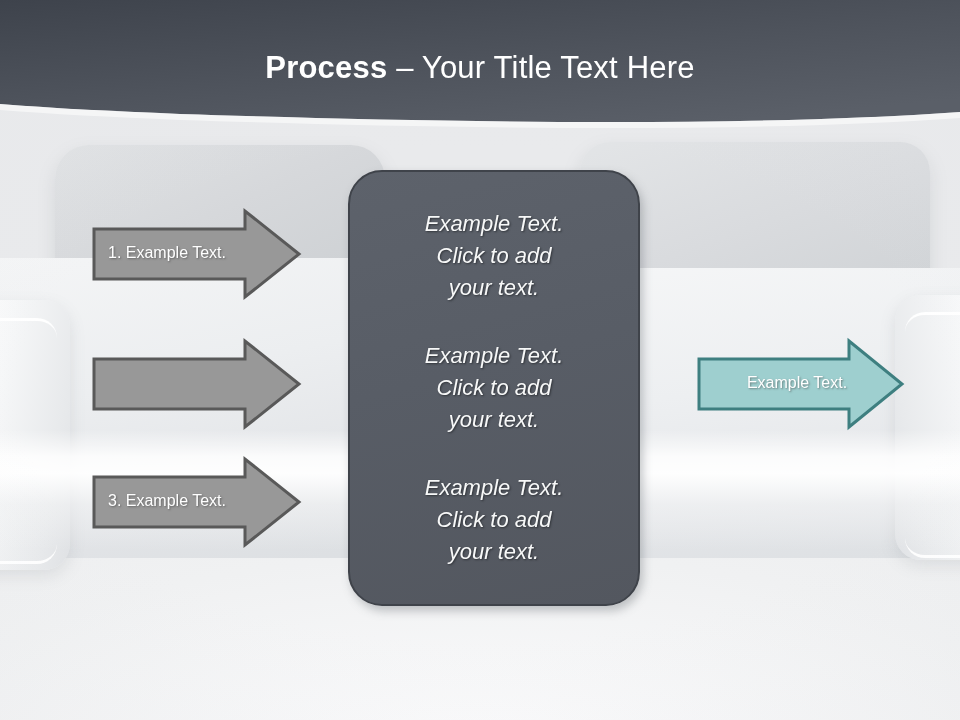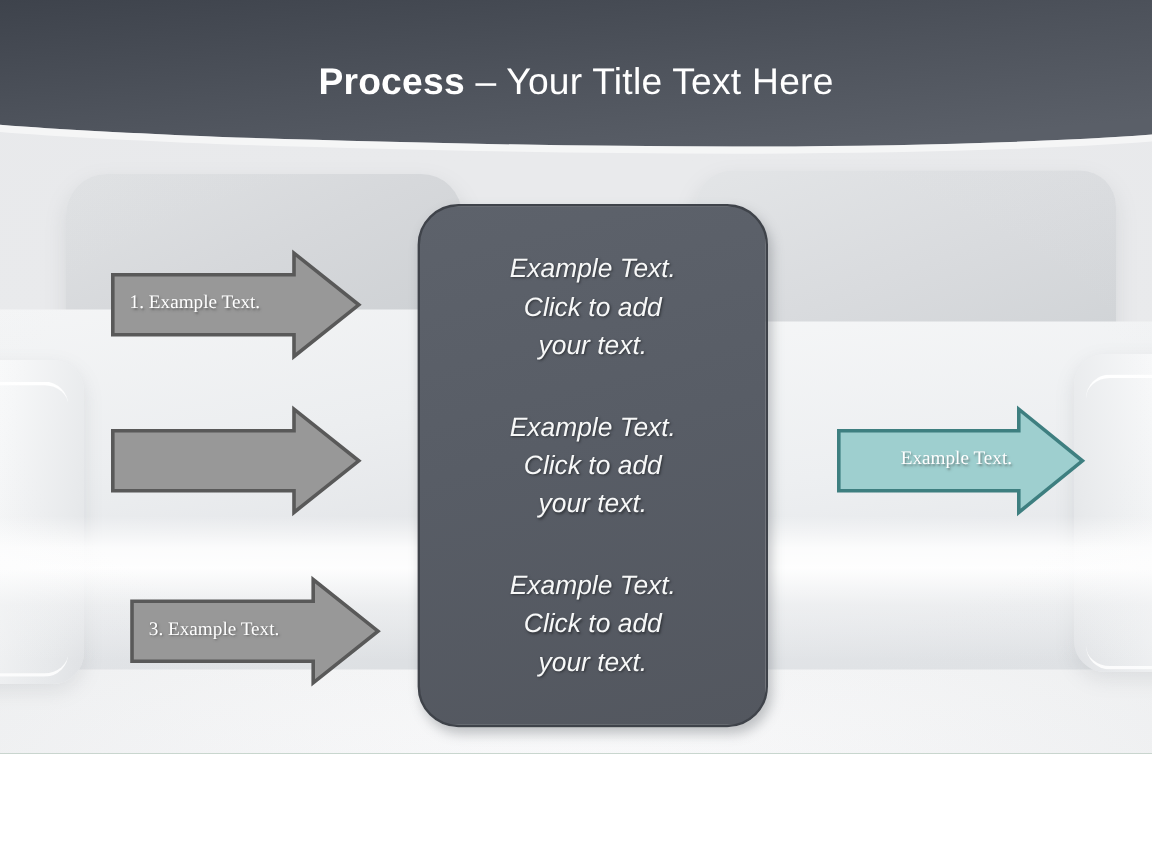--- a/index.html
+++ b/index.html
@@ -8,23 +8,23 @@
     padding: 0;
     background: #ffffff;
   }
   body {
     font-family: "Liberation Sans", sans-serif;
   }
 
   #slide {
     position: relative;
     width: 960px;
-    height: 628px;
+    height: 720px;
     overflow: hidden;
-    background: #14532d;
+    background: #6d28d9;
   }
 
   
   .bg-base {
     position: absolute;
     inset: 0;
     background:
       radial-gradient(130% 60% at 50% 104%, #fbfbfc 0%, #f0f1f2 45%, #e9eaec 100%),
       linear-gradient(#f4f5f6, #eceef0);
   }
@@ -143,26 +143,25 @@
   .arrow-label {
     position: absolute;
     top: 0; left: 0;
     display: flex;
     align-items: center;
     color: #ffffff;
     font-size: 16px;
     text-shadow: 1px 1px 2px rgba(60,60,60,0.55);
     white-space: nowrap;
     pointer-events: none;
-    font-family: Liberation Serif, serif;
   }
 
   #arrow1 { left: 92px; top: 208px; }
   #arrow2 { left: 92px; top: 338px; }
-  #arrow3 { left: 92px; top: 480px; margin-left: 16px; }
+  #arrow3 { left: 92px; top: 456px; }
   #arrow4 { left: 697px; top: 338px; }
 
   .arrow1-label, .arrow2-label, .arrow3-label {
     left: 16px; width: 190px; height: 90px;
   }
   .arrow4-label {
     left: 0; width: 200px; height: 90px;
     justify-content: center;
   }
 

